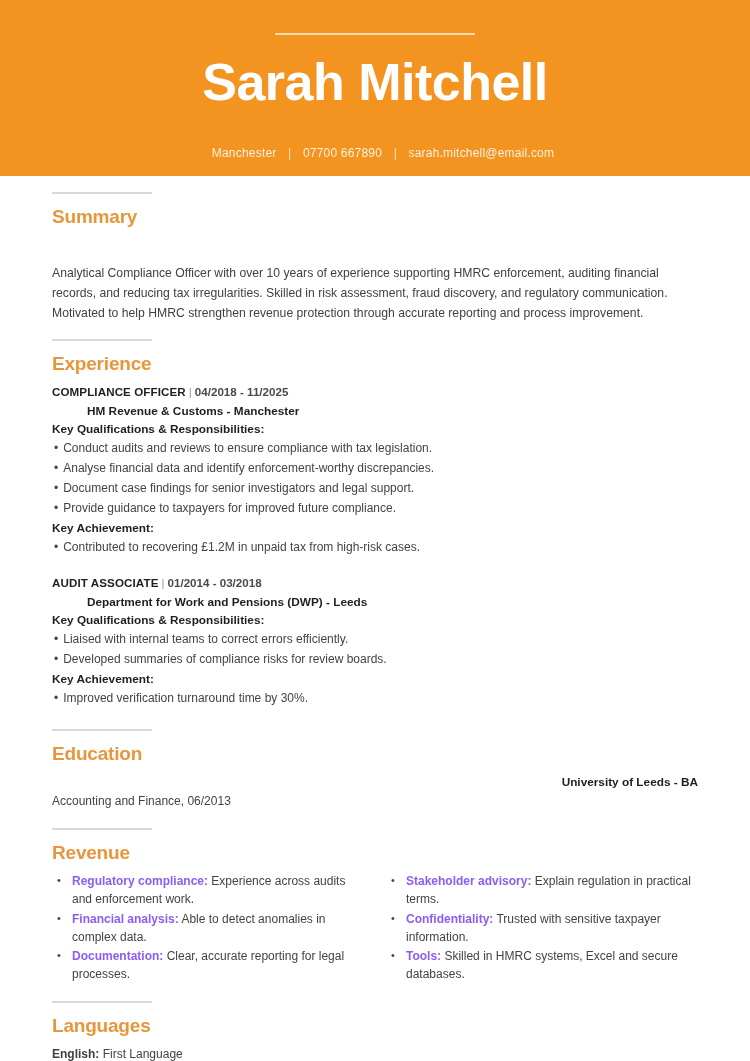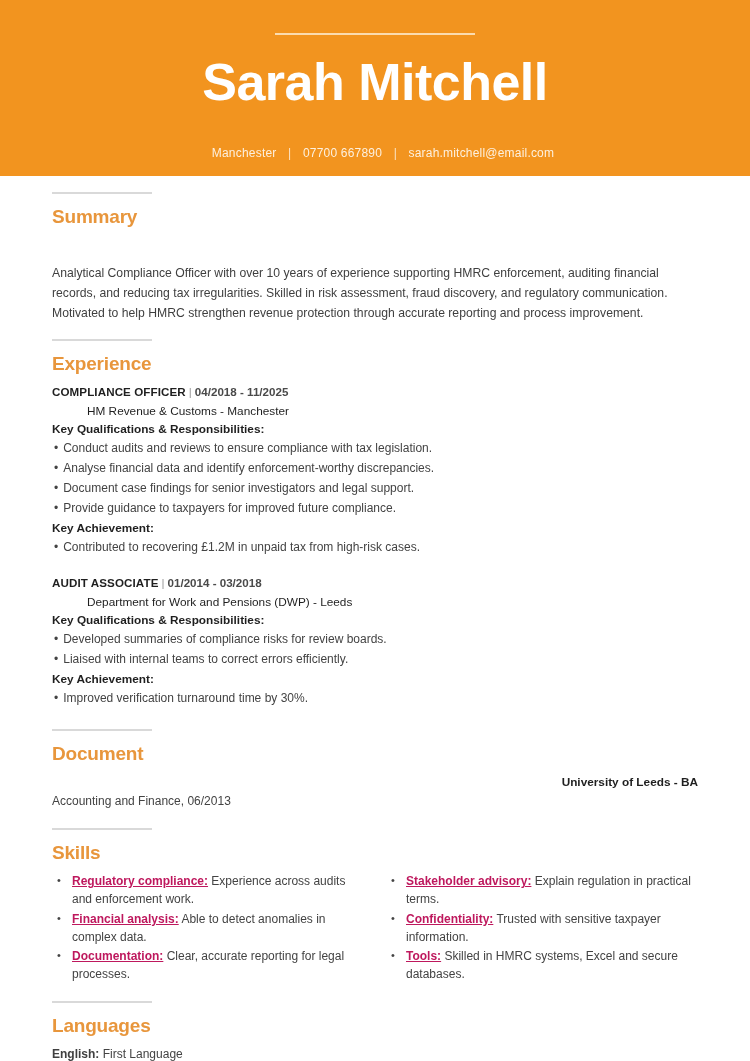--- a/index.html
+++ b/index.html
@@ -117,21 +117,21 @@
     font-weight: bold;
     color: #1f1f1f;
     letter-spacing: 0.1px;
     margin-top: 48px;
   }
   .job-dates { color: #4a4a4a; font-weight: bold; }
   .pipe { color: #9a9a9a; padding: 0 3px; }
 
   .job-company {
     font-size: 11.8px;
-    font-weight: normal;
+    font-weight: bold;
     color: #1f1f1f;
     line-height: 1.58;
     padding-left: 35px;
   }
 
   .job-subhead {
     font-size: 11.8px;
     font-weight: bold;
     color: #1f1f1f;
     line-height: 1.62;
@@ -177,21 +177,21 @@
   .skill-bullet {
     width: 20px;
     flex: 0 0 20px;
     text-align: left;
     padding-left: 5px;
     color: #434343;
     font-size: 11px;
     line-height: 1.6;
   }
   .skill-body { flex: 1; }
-  .skill-name { font-weight: bold; color: #be185d; text-decoration: underline; }
+  .skill-name { font-weight: bold; color: #8b5cf6; }
 
   
   .lang-line {
     font-size: 12px;
     color: #434343;
     line-height: 1.6;
   }
   .lang-name { font-weight: bold; color: #404040; }
 
   .lang-row {
@@ -251,39 +251,39 @@
         <div class="job-subhead">Key Achievement:</div>
         <div class="bullet-line"><span class="dot">•</span><span>Contributed to recovering £1.2M in unpaid tax from high-risk cases.</span></div>
       </div>
 
       <div class="job">
         <div class="job-head">
           <span class="job-title">AUDIT ASSOCIATE</span><span class="pipe">|</span><span class="job-dates">01/2014 - 03/2018</span>
         </div>
         <div class="job-company">Department for Work and Pensions (DWP) - Leeds</div>
         <div class="job-subhead">Key Qualifications &amp; Responsibilities:</div>
+        <div class="bullet-line"><span class="dot">•</span><span>Liaised with internal teams to correct errors efficiently.</span></div>
         <div class="bullet-line"><span class="dot">•</span><span>Developed summaries of compliance risks for review boards.</span></div>
-        <div class="bullet-line"><span class="dot">•</span><span>Liaised with internal teams to correct errors efficiently.</span></div>
         <div class="job-subhead">Key Achievement:</div>
         <div class="bullet-line"><span class="dot">•</span><span>Improved verification turnaround time by 30%.</span></div>
       </div>
     </div>
 
     <div class="section">
       <div class="section-rule"></div>
-      <div class="section-title">Document</div>
+      <div class="section-title">Education</div>
       <div>
         <div class="edu-school">University of Leeds - BA</div>
         <div class="edu-detail">Accounting and Finance, 06/2013</div>
       </div>
     </div>
 
     <div class="section">
       <div class="section-rule"></div>
-      <div class="section-title">Skills</div>
+      <div class="section-title">Revenue</div>
       <div class="skills-cols">
 
         <div class="skills-col">
           <div class="skill-item">
             <div class="skill-bullet">•</div>
             <div class="skill-body"><span class="skill-name">Regulatory compliance:</span><span> Experience across audits and enforcement work.</span></div>
           </div>
           <div class="skill-item">
             <div class="skill-bullet">•</div>
             <div class="skill-body"><span class="skill-name">Financial analysis:</span><span> Able to detect anomalies in complex data.</span></div>

